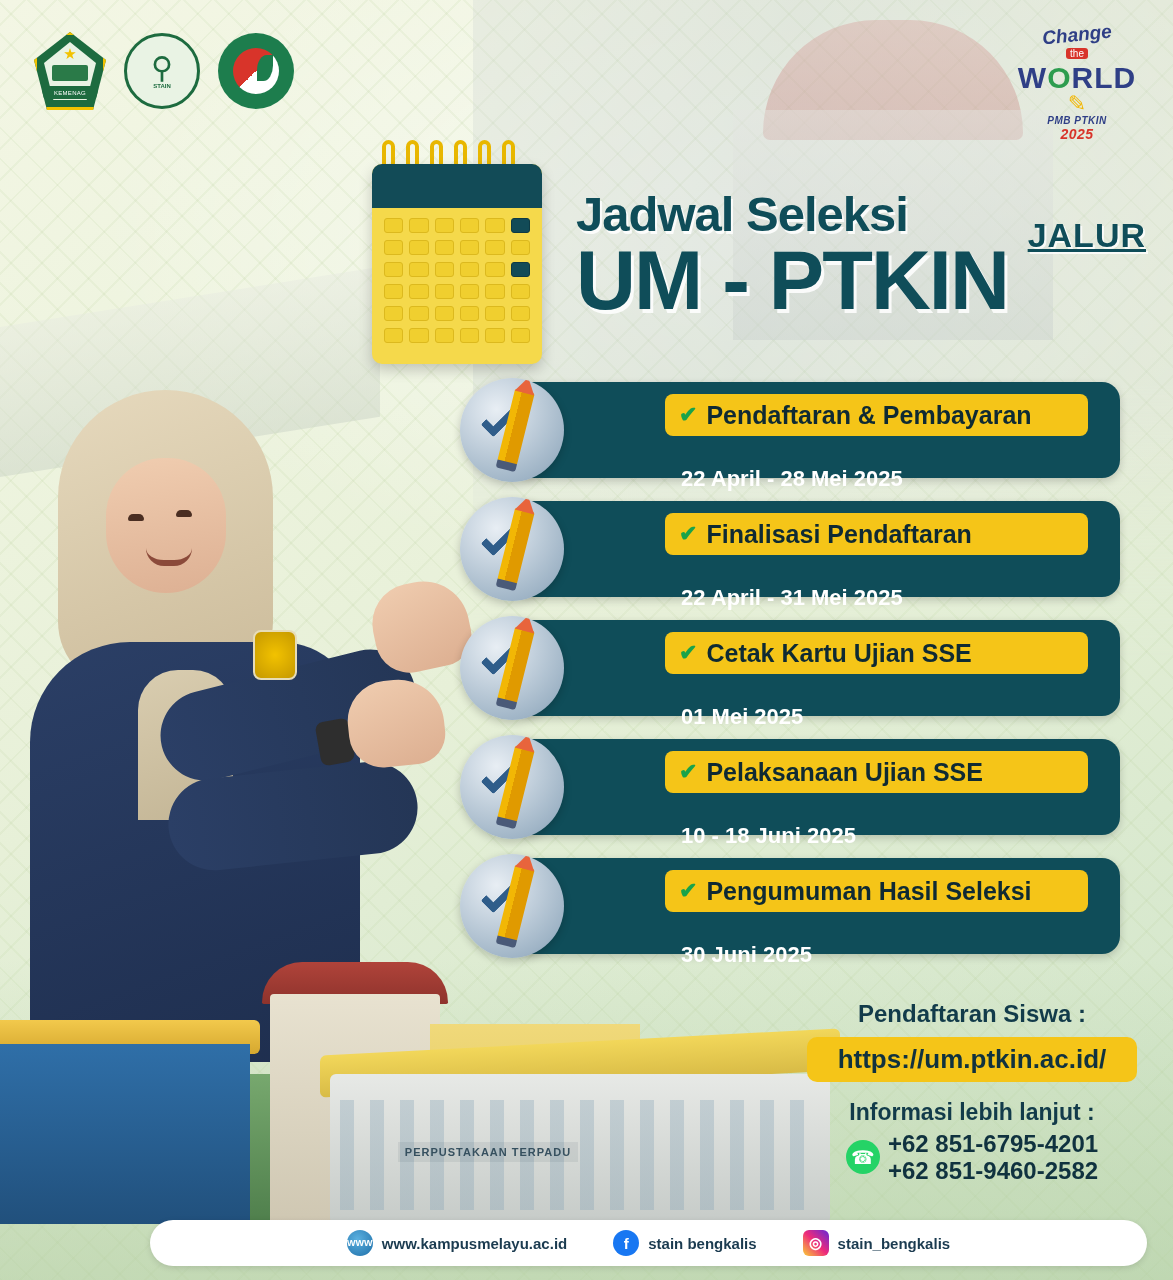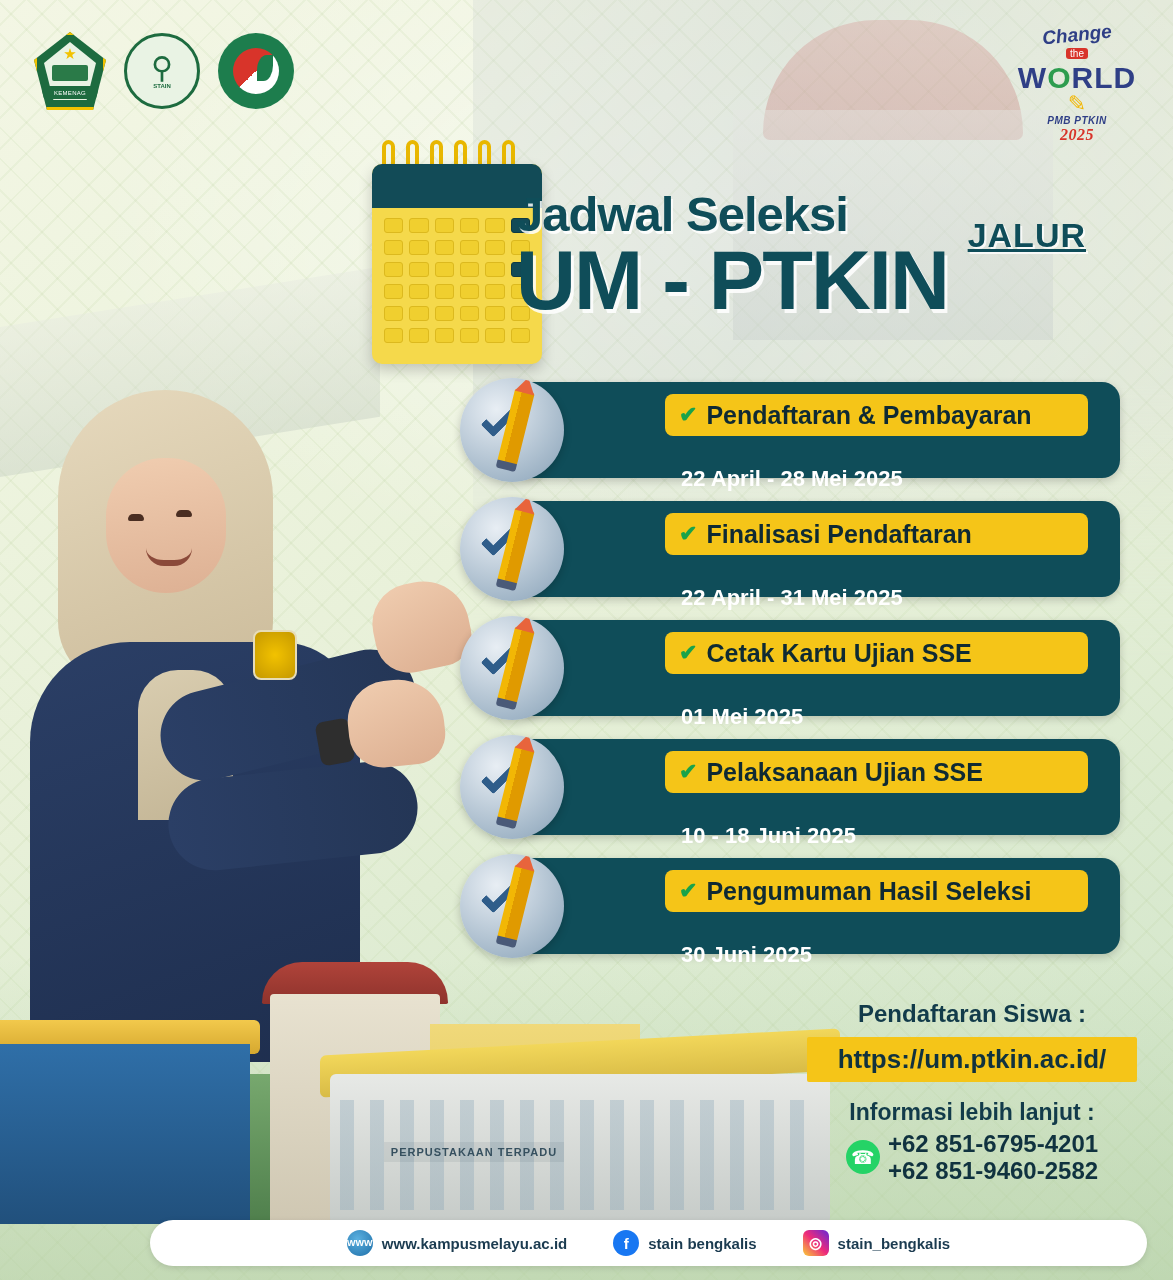--- a/index.html
+++ b/index.html
@@ -121,34 +121,34 @@
   
   .ctw { position: absolute; right: 26px; top: 24px; width: 140px; text-align: center; }
   .ctw .change { font-style: italic; font-weight: bold; color: #2f3f86; font-size: 19px; transform: rotate(-6deg); }
   .ctw .the { background: #d8342a; color: #fff; font-size: 10px; padding: 0 4px; border-radius: 3px; position: relative; top: -3px; }
   .ctw .world {
     font-weight: bold; color: #2f3f86; font-size: 30px; letter-spacing: 1px; line-height: .95;
   }
   .ctw .world .o { color: #2e9d4f; }
   .ctw .pencil { font-size: 22px; color: #f2b705; line-height: 1; }
   .ctw .pmb { font-size: 10px; font-weight: bold; font-style: italic; color: #2f3f86; letter-spacing: .5px; }
-  .ctw .pmb .yr { color: #d8342a; font-size: 16px; font-family: Liberation Serif, serif; }
+  .ctw .pmb .yr { color: #d8342a; font-size: 14px; }
 
   
   .calendar { position: absolute; left: 372px; top: 150px; width: 170px; height: 215px; }
   .cal-rings { position: absolute; top: -10px; left: 10px; display: flex; gap: 11px; }
   .cal-rings i { display: block; width: 13px; height: 30px; border: 4px solid #e8b700; border-radius: 8px; background: transparent; }
   .cal-body { position: absolute; top: 14px; left: 0; width: 170px; height: 200px; background: #f5d94b; border-radius: 10px; box-shadow: 0 6px 14px rgba(0,0,0,.2); }
   .cal-head { height: 44px; background: #124b57; border-radius: 10px 10px 0 0; }
   .cal-grid { padding: 10px 12px; display: grid; grid-template-columns: repeat(6, 1fr); gap: 7px 6px; }
   .cal-grid b { display: block; height: 15px; background: #f0cf2f; border: 1px solid #dcb91e; border-radius: 3px; }
   .cal-grid b.dark { background: #124b57; border-color: #0e3a44; }
 
   
-  .title-wrap { position: absolute; left: 516px; top: 186px; width: 560px; }
+  .title-wrap { position: absolute; left: 576px; top: 186px; width: 560px; }
   .title-1 {
     font-size: 49px; font-weight: bold; color: #0f4d59; letter-spacing: -1px;
     text-shadow: 2px 3px 0 rgba(255,255,255,.85);
   }
   .title-2 {
     font-size: 83px; font-weight: bold; color: #0f4d59; letter-spacing: -2px; line-height: .95;
     text-shadow: 3px 4px 0 rgba(255,255,255,.85);
   }
   .jalur {
     position: absolute; right: -10px; top: 30px;
@@ -293,36 +293,36 @@
   }
   .lib-left-b {
     position: absolute; left: 0; bottom: 0; width: 250px; height: 180px;
     background: linear-gradient(180deg, #2f6fa8, #21507c);
   }
   .lib-left-roof {
     position: absolute; left: -10px; bottom: 170px; width: 270px; height: 34px;
     background: linear-gradient(180deg, #f2c94c, #d6a82f); border-radius: 6px;
   }
   .lib-sign {
-    position: absolute; left: 384px; bottom: 62px; width: 180px; height: 20px;
+    position: absolute; left: 398px; bottom: 62px; width: 180px; height: 20px;
     background: rgba(30,50,70,.08); color: #36505f;
     font-size: 11px; font-weight: bold; letter-spacing: 1px;
     display: flex; align-items: center; justify-content: center;
   }
   .lib-windows {
     position: absolute; left: 340px; bottom: 14px; width: 480px; height: 110px;
     background: repeating-linear-gradient(90deg, rgba(130,160,180,.55) 0 14px, rgba(255,255,255,0) 14px 30px);
     opacity: .6;
   }
 
   
   .info { position: absolute; right: 36px; top: 1000px; width: 330px; text-align: center; }
   .info-title { font-size: 24px; font-weight: bold; color: #123b4a; }
   .info-url {
-    margin-top: 9px; background: #f5c518; border-radius: 2px; padding: 7px 8px;
+    margin-top: 9px; background: #f5c518; border-radius: 10px; padding: 7px 8px;
     font-size: 26px; font-weight: bold; color: #10323f;
   }
   .info-sub { margin-top: 17px; font-size: 23px; font-weight: bold; color: #123b4a; }
   .phones { margin-top: 4px; display: flex; align-items: center; justify-content: center; gap: 8px; }
   .wa-icon {
     width: 34px; height: 34px; border-radius: 50%; background: #25d366;
     color: #fff; font-size: 19px; display: flex; align-items: center; justify-content: center;
     flex: 0 0 auto;
   }
   .phone-list { text-align: left; }

